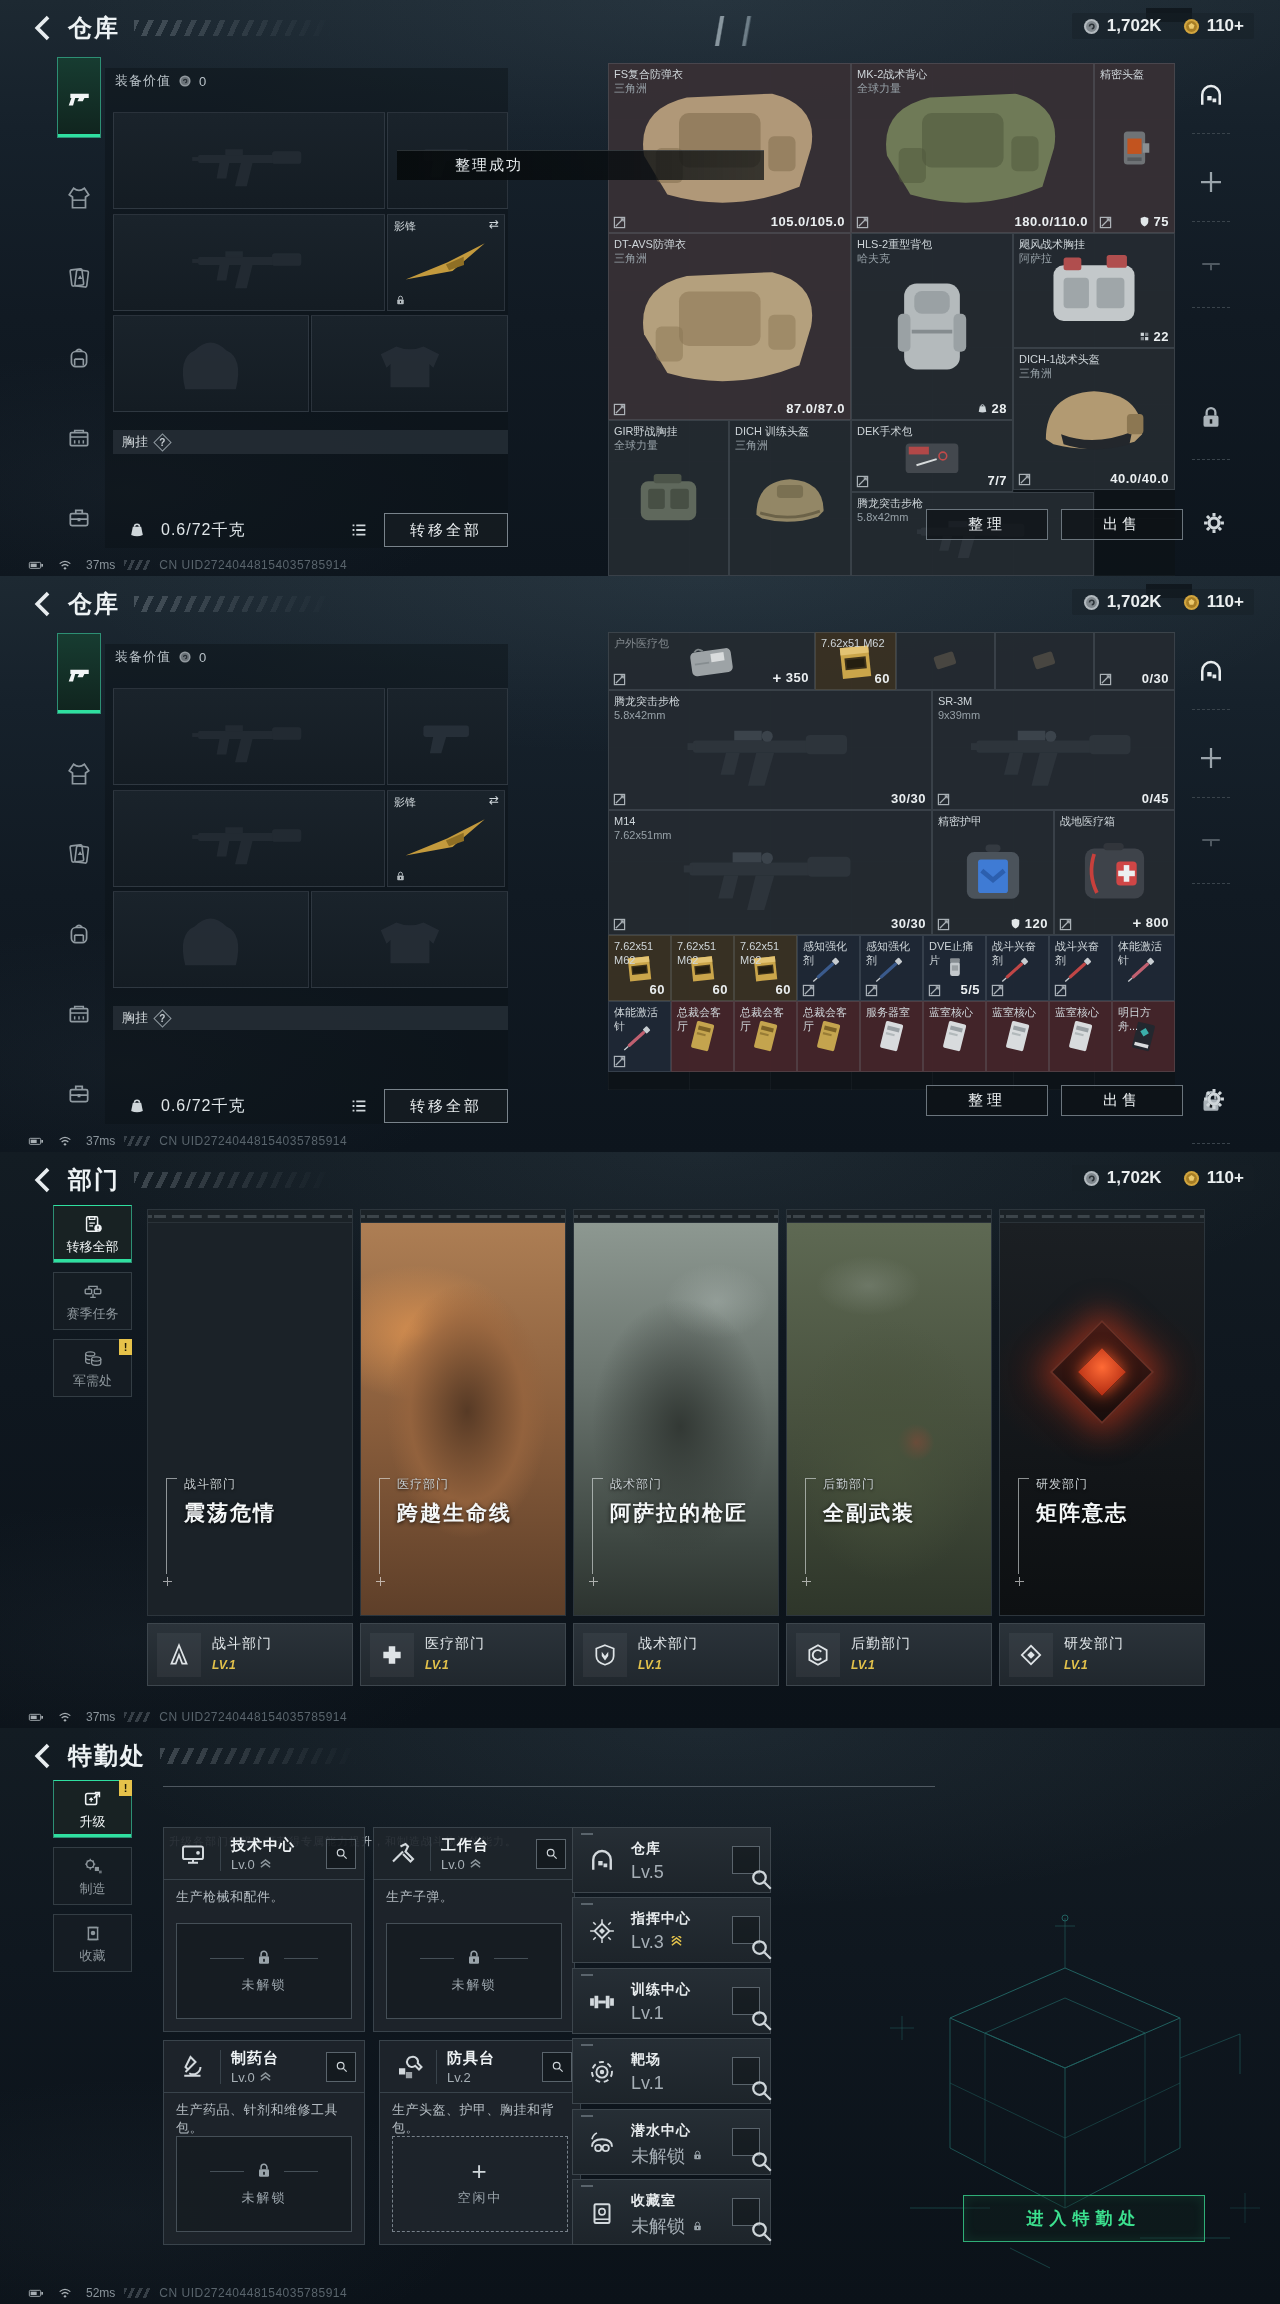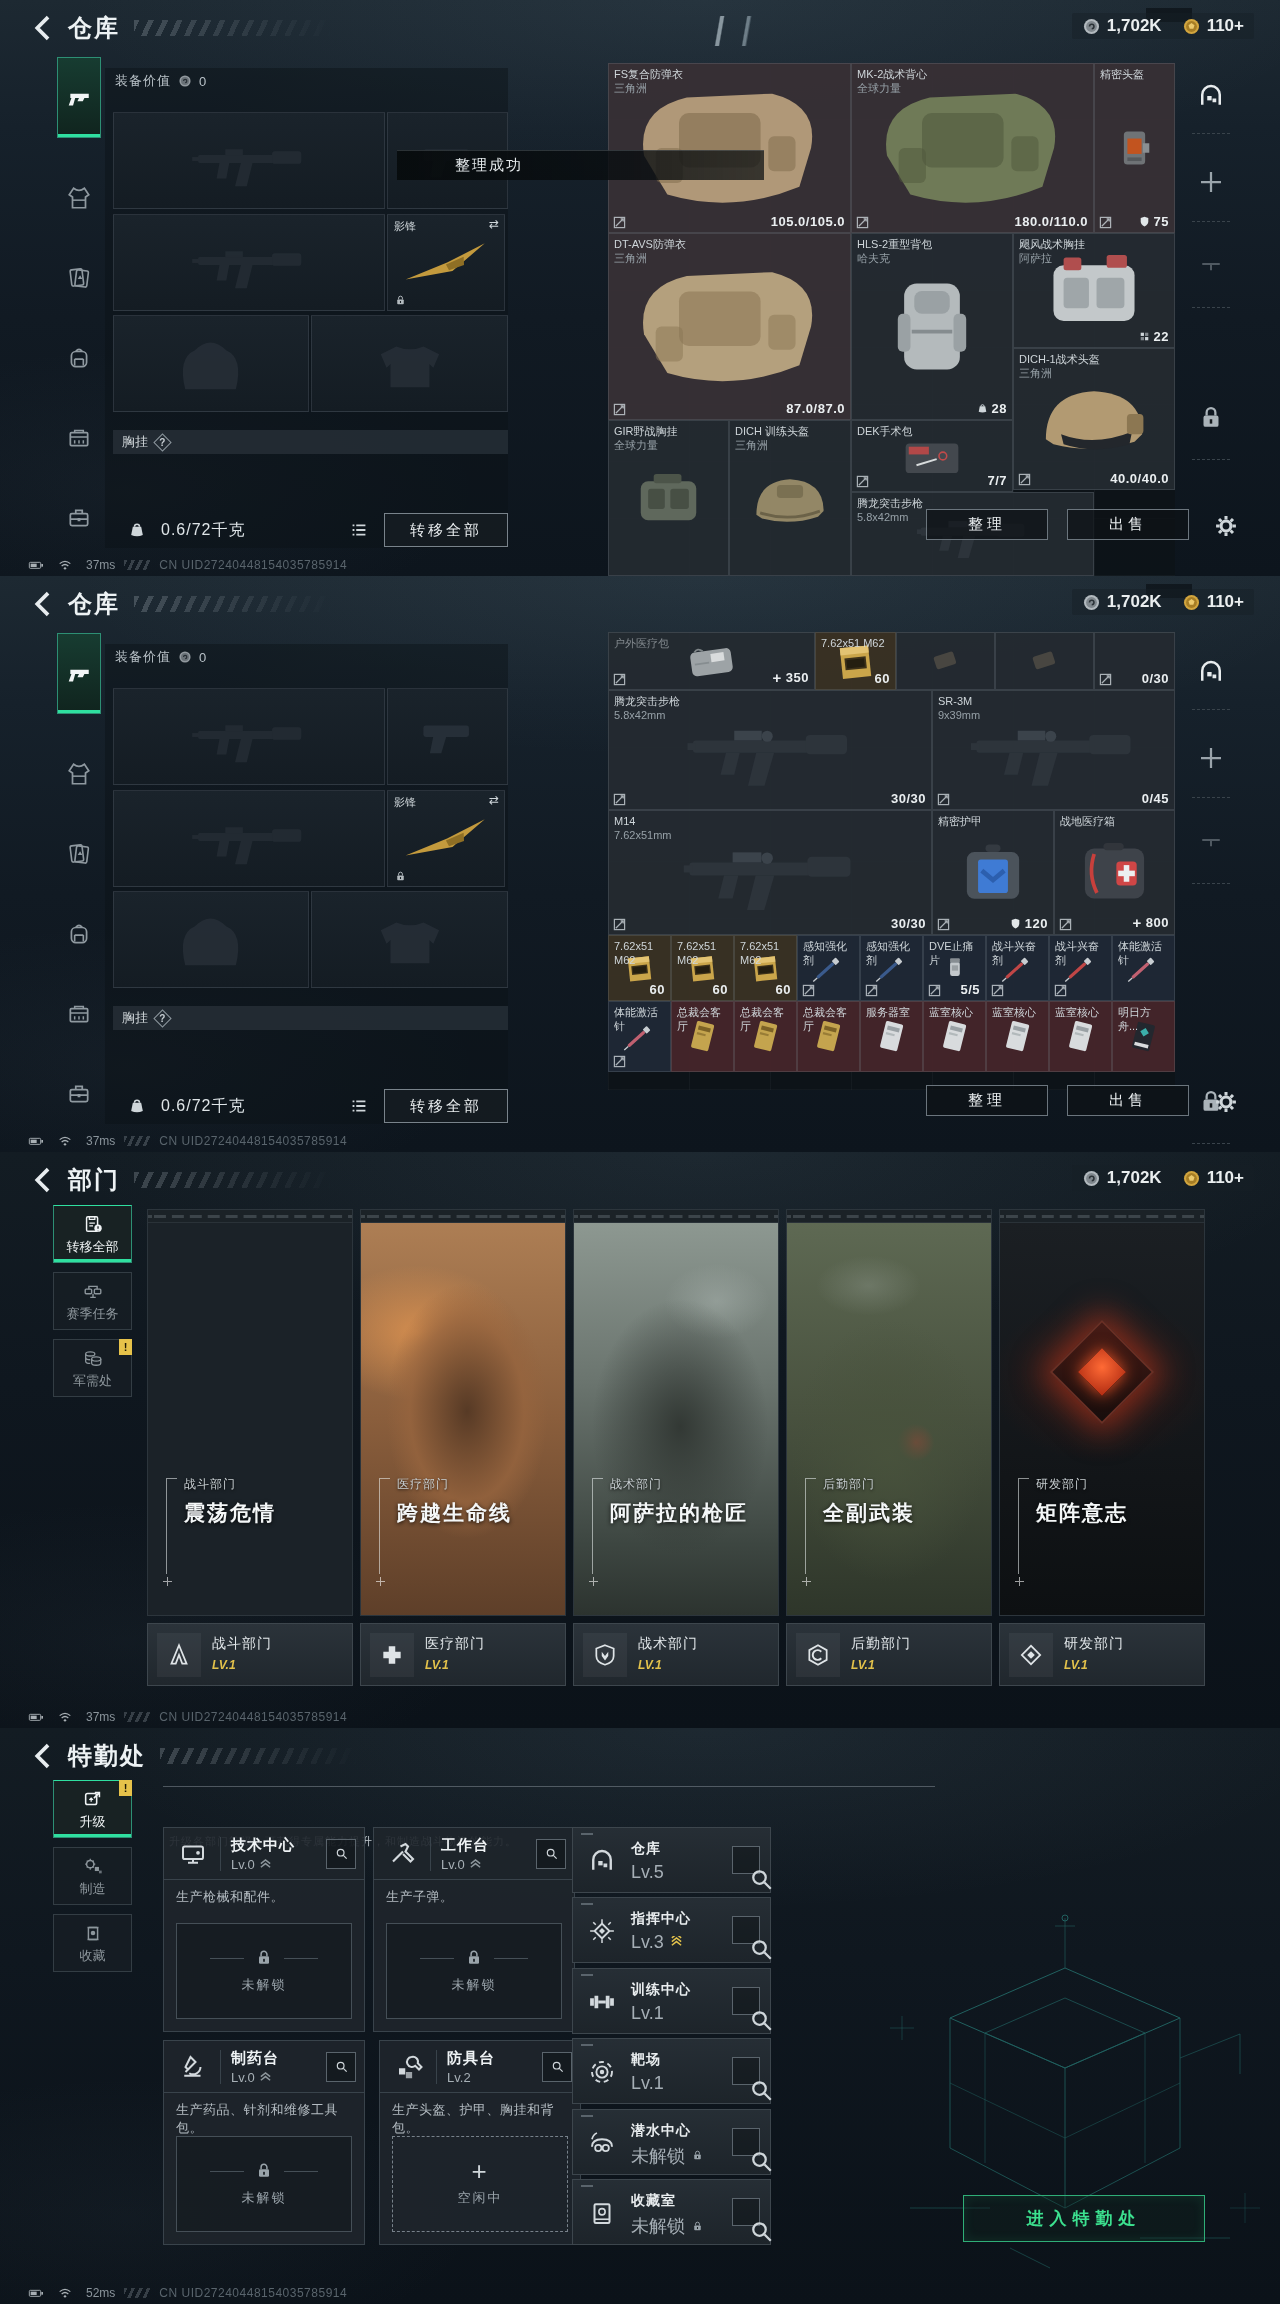--- a/index.html
+++ b/index.html
@@ -95,21 +95,21 @@
   .vplus{font-size:15px;margin-right:1px;}
 
   
   .rail{position:absolute;left:1192px;top:81px;width:40px;height:472px;z-index:4;}
   .rlic{position:absolute;left:4px;width:30px;height:30px;display:inline-flex;cursor:pointer;}
   .rsep{position:absolute;left:0;width:38px;border-top:1px dashed #39434b;}
   .toast{position:absolute;left:397px;top:150px;width:367px;height:30px;z-index:7;
     background:linear-gradient(90deg,rgba(7,11,13,.95),rgba(10,15,18,.72));
     border-top:1px solid rgba(150,165,172,.25);display:flex;align-items:center;}
   .toast span{margin-left:58px;color:#e4e9eb;font-size:15px;letter-spacing:2px;}
-  .actions{position:absolute;top:509px;left:926px;display:flex;gap:19px;align-items:flex-end;z-index:5;}
+  .actions{position:absolute;top:509px;left:926px;display:flex;gap:13px;align-items:flex-start;z-index:5;}
   .abtn{width:122px;height:31px;background:rgba(14,18,22,.72);border:1px solid #6b757d;color:#e9edef;
     font-size:15px;letter-spacing:4px;cursor:pointer;font-family:inherit;}
   .gearbtn{width:28px;height:28px;display:inline-flex;cursor:pointer;margin-left:4px;}
 
   
   .dtabs{position:absolute;left:53px;top:53px;width:79px;z-index:5;}
   .dtab{position:relative;width:79px;height:58px;margin-bottom:9px;border:1px solid #333d44;background:rgba(23,30,36,.8);
     display:flex;flex-direction:column;align-items:center;justify-content:center;gap:3px;cursor:pointer;color:#8d969c;font-size:13px;}
   .dtab .sic{width:22px;height:22px;display:inline-flex;}
   .dtab.active{color:#f0f4f5;border-color:#2d8f74;border-top-color:#2fe0a0;box-shadow:inset 0 -3px 0 #2fe0a0;background:rgba(25,36,36,.9);}

